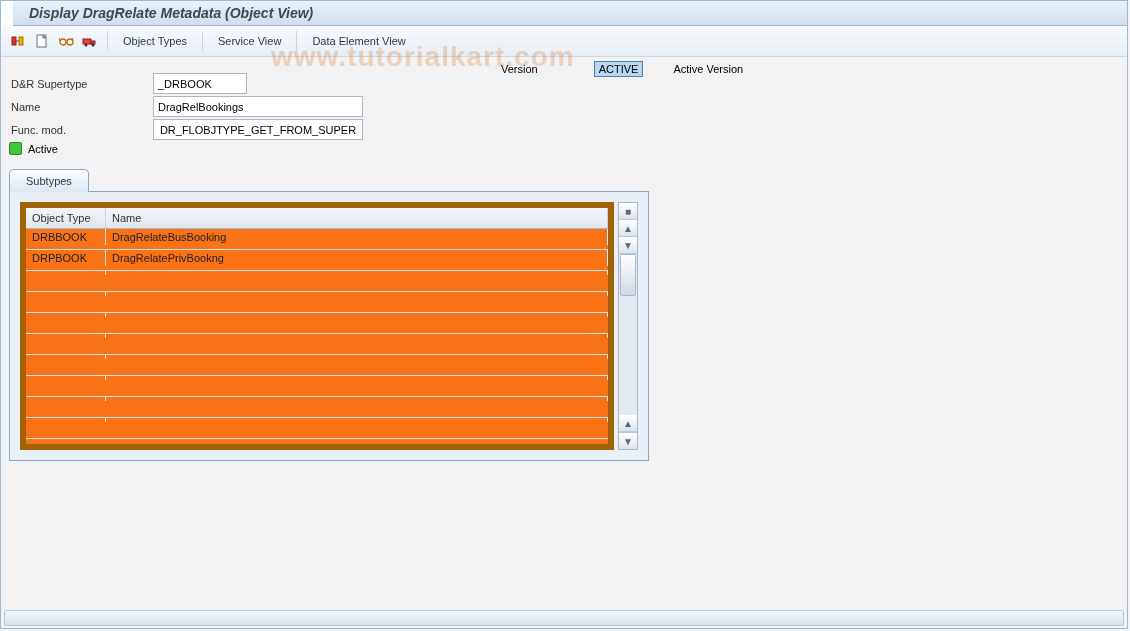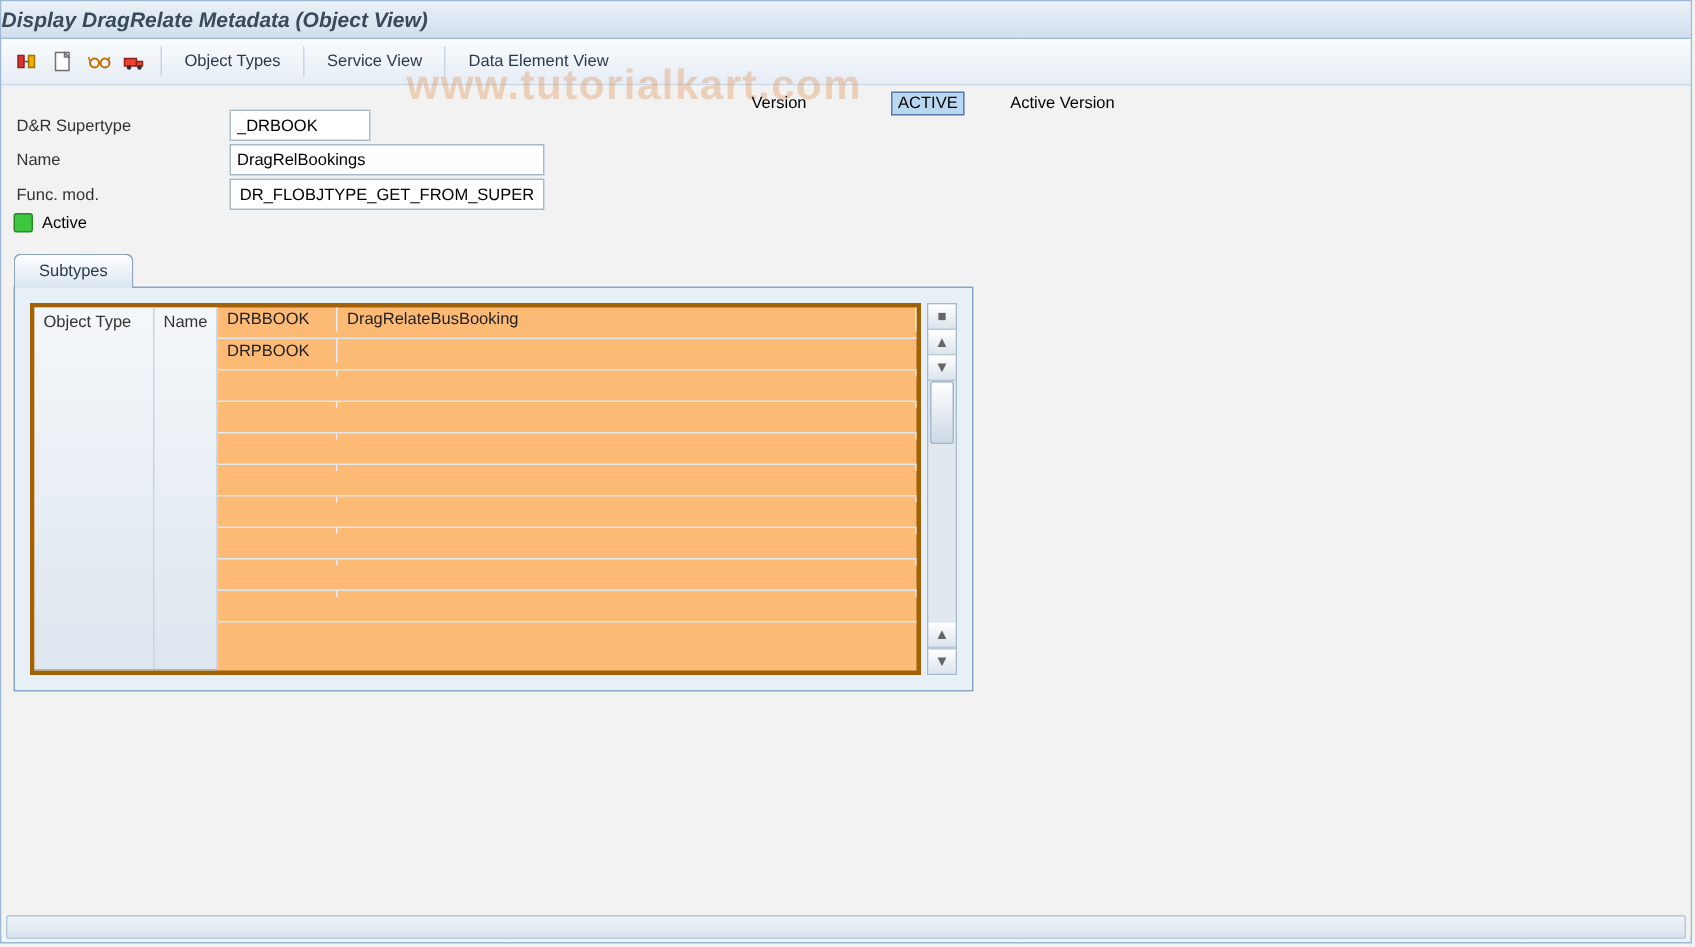--- a/index.html
+++ b/index.html
@@ -15,25 +15,26 @@
 .window {
   width: 1126px;
   height: 627px;
   border: 1px solid #9db8d4;
   background: linear-gradient(#fdfeff,#eef3f7);
   position: relative;
 }
 .titlebar {
   background: linear-gradient(#eaf1f8,#d1dfec);
   border-bottom: 1px solid #9db8d4;
-  padding: 4px 0;
+  padding: 4px 16px;
   font-size: 14px;
   font-style: italic;
   font-weight: bold;
   color: #3a4a5a;
+  margin-left: 12px;
 }
 .toolbar {
   display:flex;
   align-items:center;
   gap: 2px;
   padding: 4px 6px;
   background: linear-gradient(#f9fbfd,#e6edf5);
   border-bottom:1px solid #c8d6e4;
 }
 .toolbar .tb-btn {
@@ -131,25 +132,25 @@
   position:relative;
   padding: 10px;
   box-sizing:border-box;
 }
 .grid-wrap {
   display:flex;
   width:100%;
   height:100%;
 }
 .grid {
-  border:3px solid #a16207;
-  background:#fdba74;
+  border:6px solid #a16207;
+  background:#f97316;
   flex:1;
   display:flex;
-  flex-direction:row;
+  flex-direction:column;
 }
 .grid-header-row {
   display:flex;
   background:linear-gradient(#f4f7fa,#dde6ef);
   border-bottom:1px solid #a8b8c8;
 }
 .gh {
   padding:4px 6px;
   border-right:1px solid #c8d6e4;
   color:#333;
@@ -309,20 +310,21 @@
               <div class="gh col-type">Object Type</div>
               <div class="gh col-name">Name</div>
             </div>
             <div class="grid-body">
               <div class="grid-row">
                 <div class="gc col-type">DRBBOOK</div>
                 <div class="gc col-name">DragRelateBusBooking</div>
               </div>
               <div class="grid-row">
                 <div class="gc col-type">DRPBOOK</div>
+                <div class="gc col-name">DragRelatePrivBookng</div>
               </div>
               <div class="grid-row">
                   <div class="gc col-type"></div>
                   <div class="gc col-name"></div>
                 </div>
               <div class="grid-row">
                   <div class="gc col-type"></div>
                   <div class="gc col-name"></div>
                 </div>
               <div class="grid-row">

